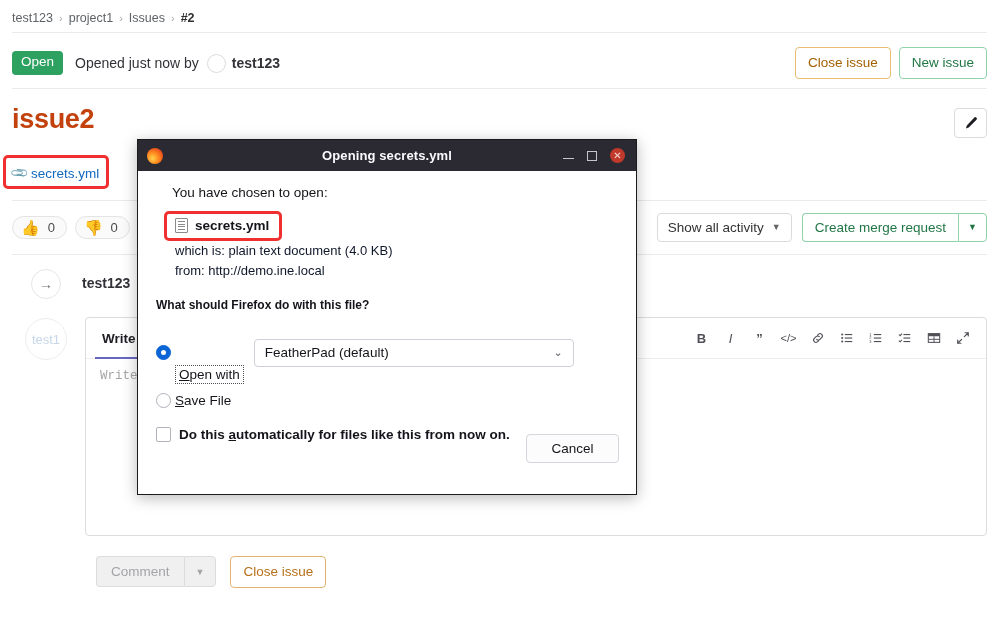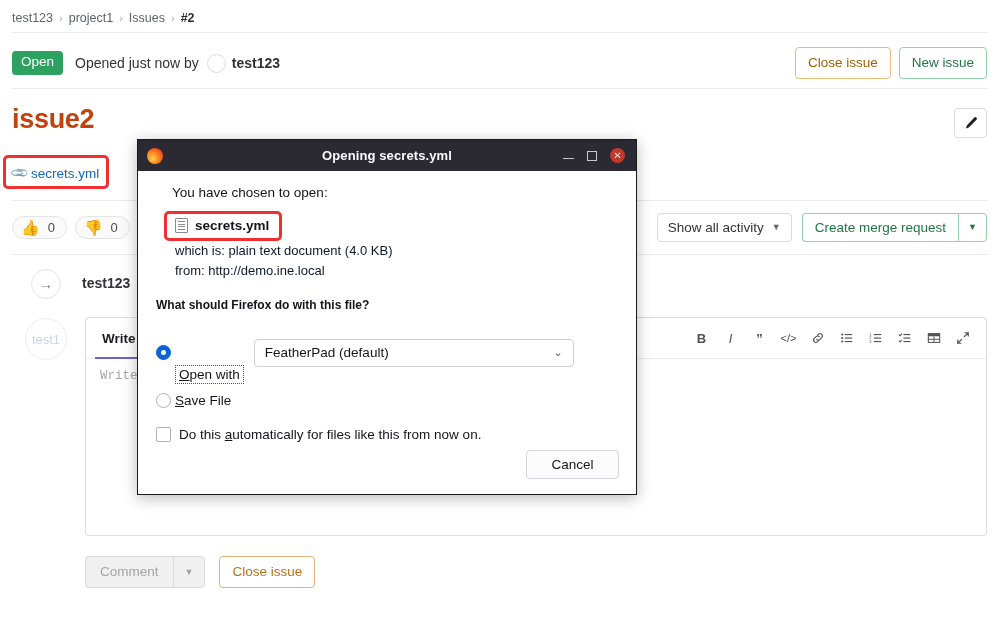--- a/index.html
+++ b/index.html
@@ -140,21 +140,21 @@
   }
   .cb-body { padding: 10px 14px; font-size: 12.5px; color: #a5a5a5; font-family: "Liberation Mono", monospace; height: 140px;}
   .cb-foot {
     position: absolute; left: 0; right: 0; bottom: 0; height: 37px;
     border-top: 1px solid #ededed; display: flex; align-items: center;
     padding: 0 14px; font-size: 13px; color: #737278;
   }
   .cb-foot a { color: #1068bf; text-decoration: none; }
   .attach-file { margin-left: auto; color: #1f75cb; display: inline-flex; align-items: center; gap: 6px; cursor: pointer; }
 
-  .bottom-actions { position: absolute; left: 85px; top: 556px; display: flex; }
+  .bottom-actions { position: absolute; left: 96px; top: 556px; display: flex; align-items: center; }
   .comment-split { display: inline-flex; }
   .comment-split .main {
     background: #f0f0f0; border: 1px solid #dcdcde; border-right: none;
     border-radius: 4px 0 0 4px; color: #a4a3a8; font-size: 13.5px;
     padding: 7px 14px; cursor: default;
   }
   .comment-split .arrow {
     background: #f0f0f0; border: 1px solid #dcdcde; border-radius: 0 4px 4px 0;
     color: #a4a3a8; font-size: 9px; padding: 7px 11px; cursor: pointer;
     display: flex; align-items: center;
@@ -214,22 +214,22 @@
   .opt-label u { text-decoration: underline; }
   .focus-ring { border: 1px dotted #4f4d55; padding: 1px 3px; margin-top: 44px; }
   .sel {
     margin-left: 10px; width: 320px; height: 28px; border: 1px solid #cfcfd8;
     border-radius: 4px; background: #fff; display: flex; align-items: center;
     padding: 0 10px; font-size: 13.5px; color: #15141a; cursor: pointer; gap: 28px;
   }
   .sel .dn { margin-left: auto; font-size: 11px; color: #5b5b66; }
   .chk-row { display: flex; align-items: center; margin-top: 19px; }
   .chk { width: 15px; height: 15px; border: 1px solid #b4b1ba; border-radius: 2px; background: #fff; cursor: pointer; }
-  .chk-label { font-size: 13.5px; color: #15141a; margin-left: 8px; cursor: pointer; }
-  .dlg-foot { position: absolute; right: 17px; bottom: 16px; display: flex; gap: 14px; }
+  .chk-label { font-size: 13.5px; color: #15141a; margin-left: 8px; cursor: pointer; font-weight: bold; }
+  .dlg-foot { position: absolute; right: 17px; bottom: 32px; display: flex; gap: 14px; }
   .dlg-btn {
     min-width: 93px; height: 29px; border: 1px solid #d5d5dd; border-radius: 4px;
     background: #fcfcfd; font-size: 13.5px; color: #15141a; cursor: pointer;
     display: flex; align-items: center; justify-content: center;
   }
   svg { display: block; }
 </style>
 </head>
 <body>
 

